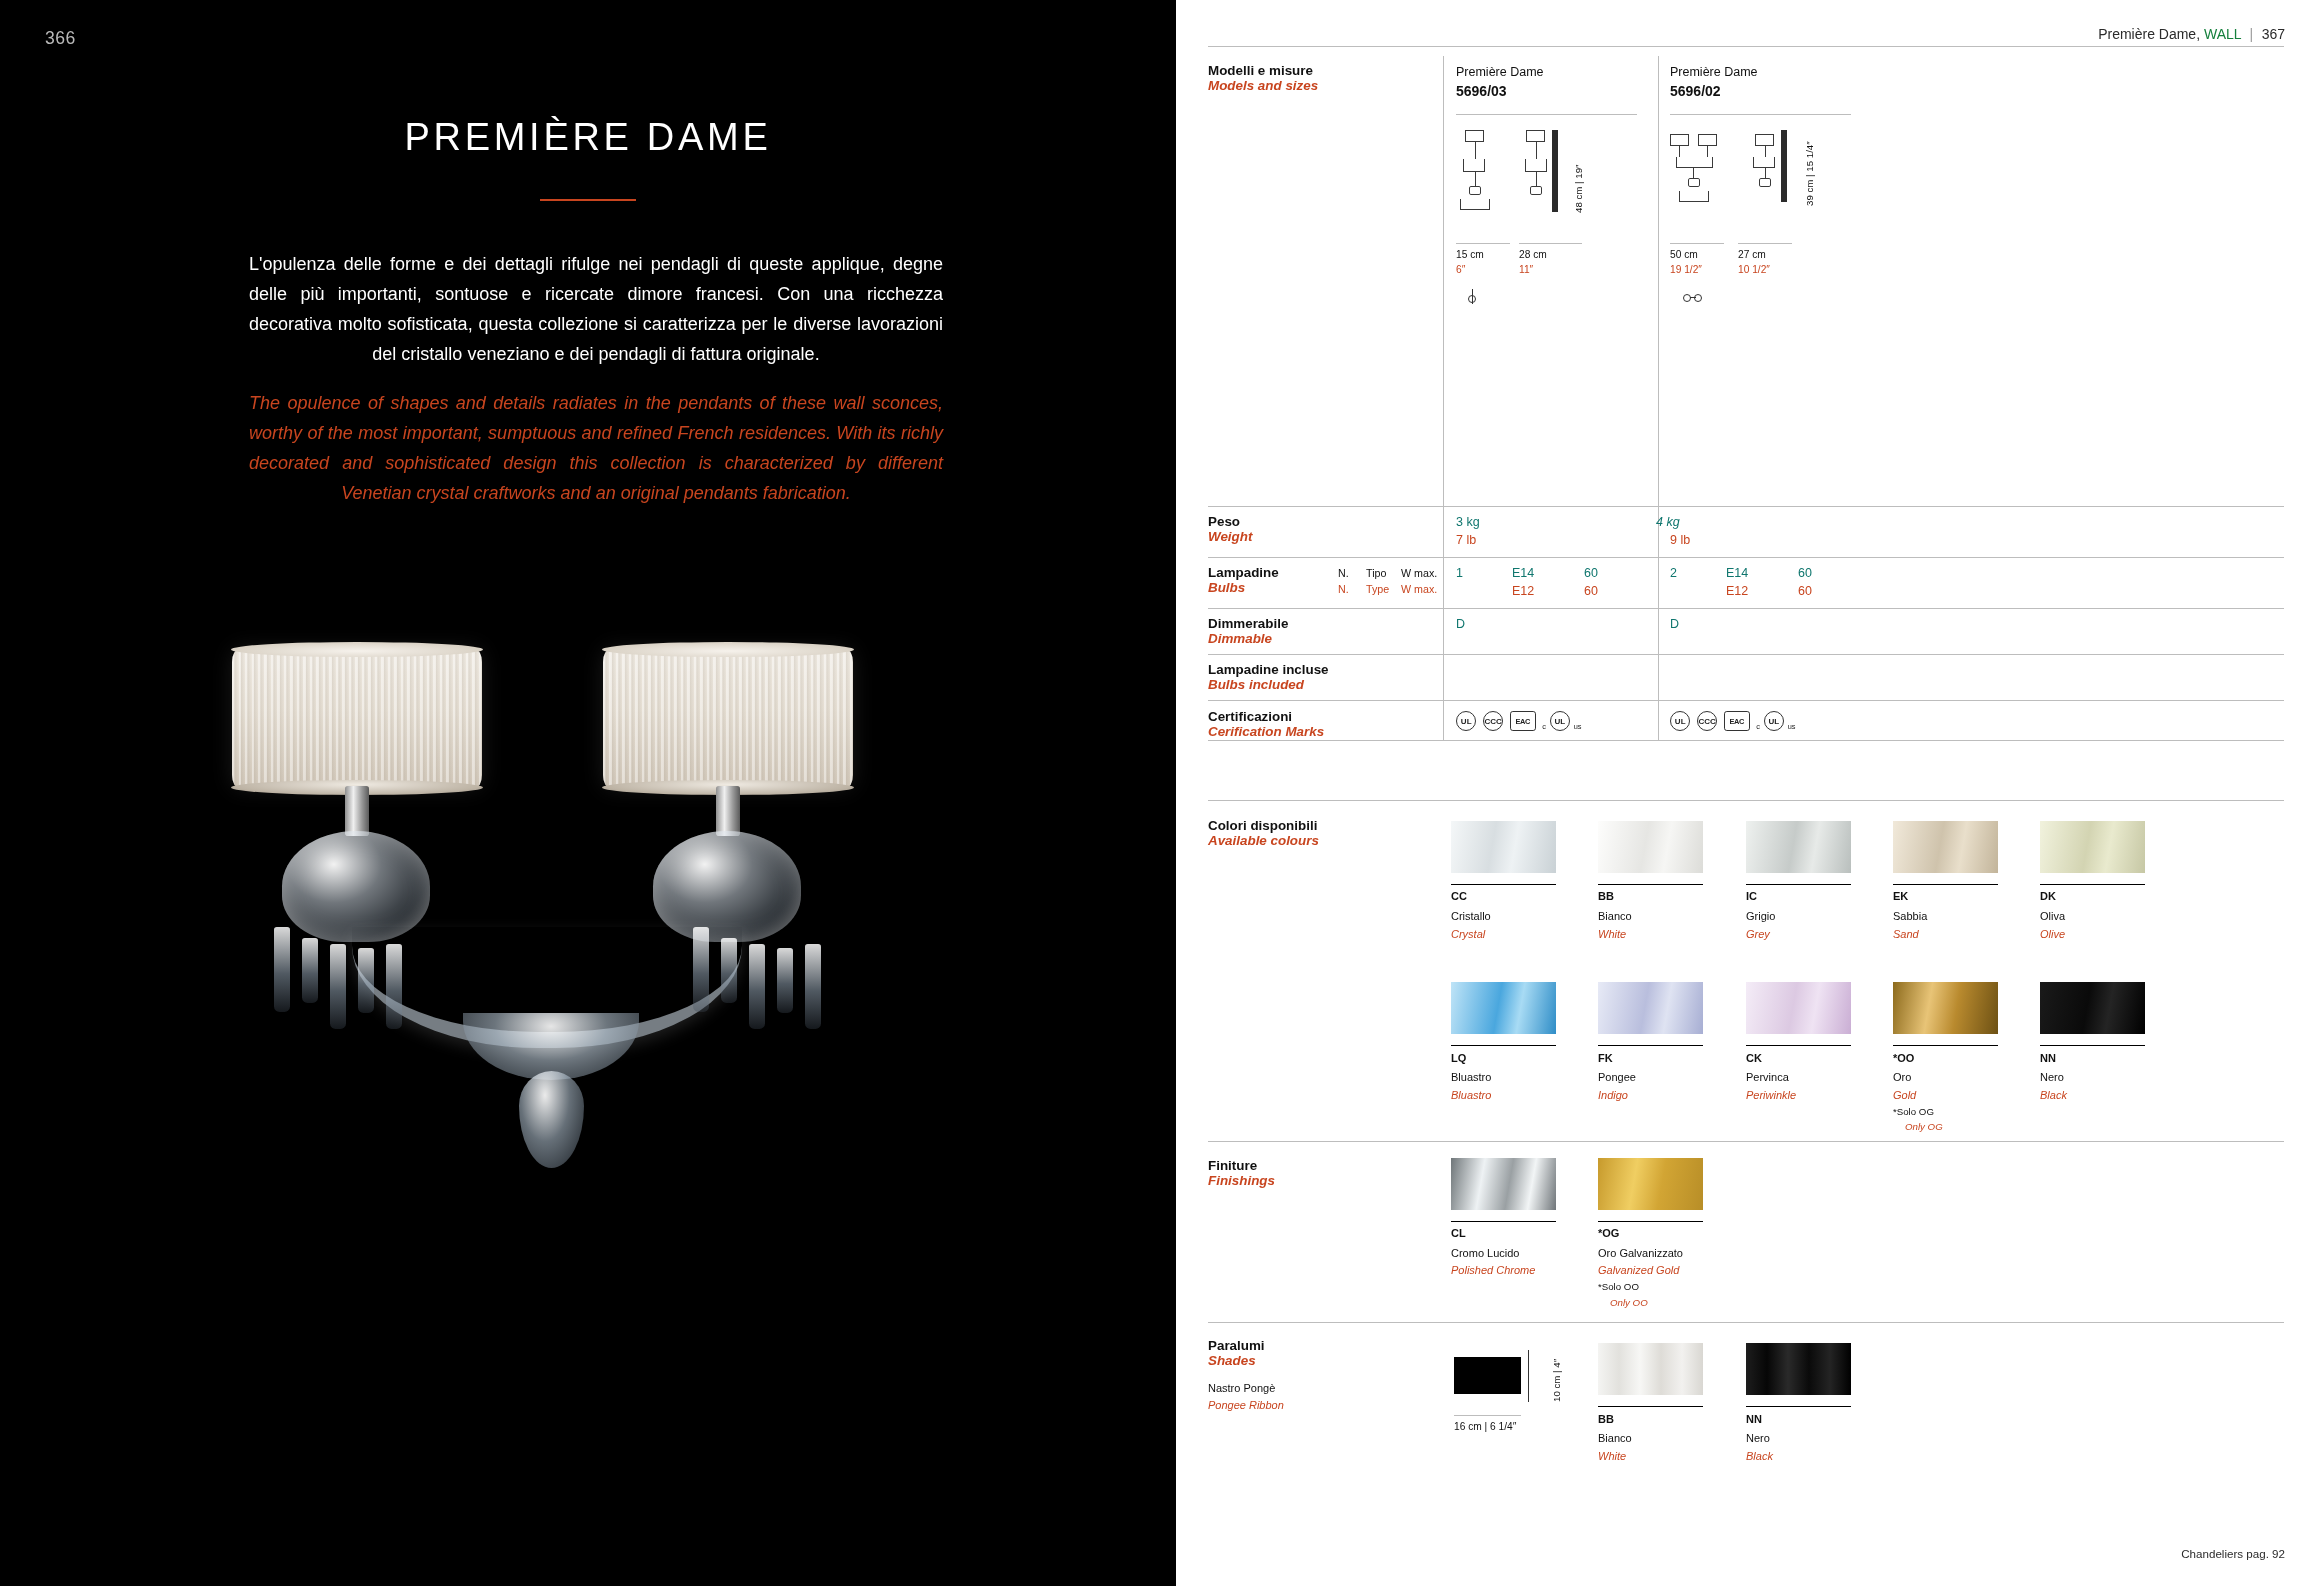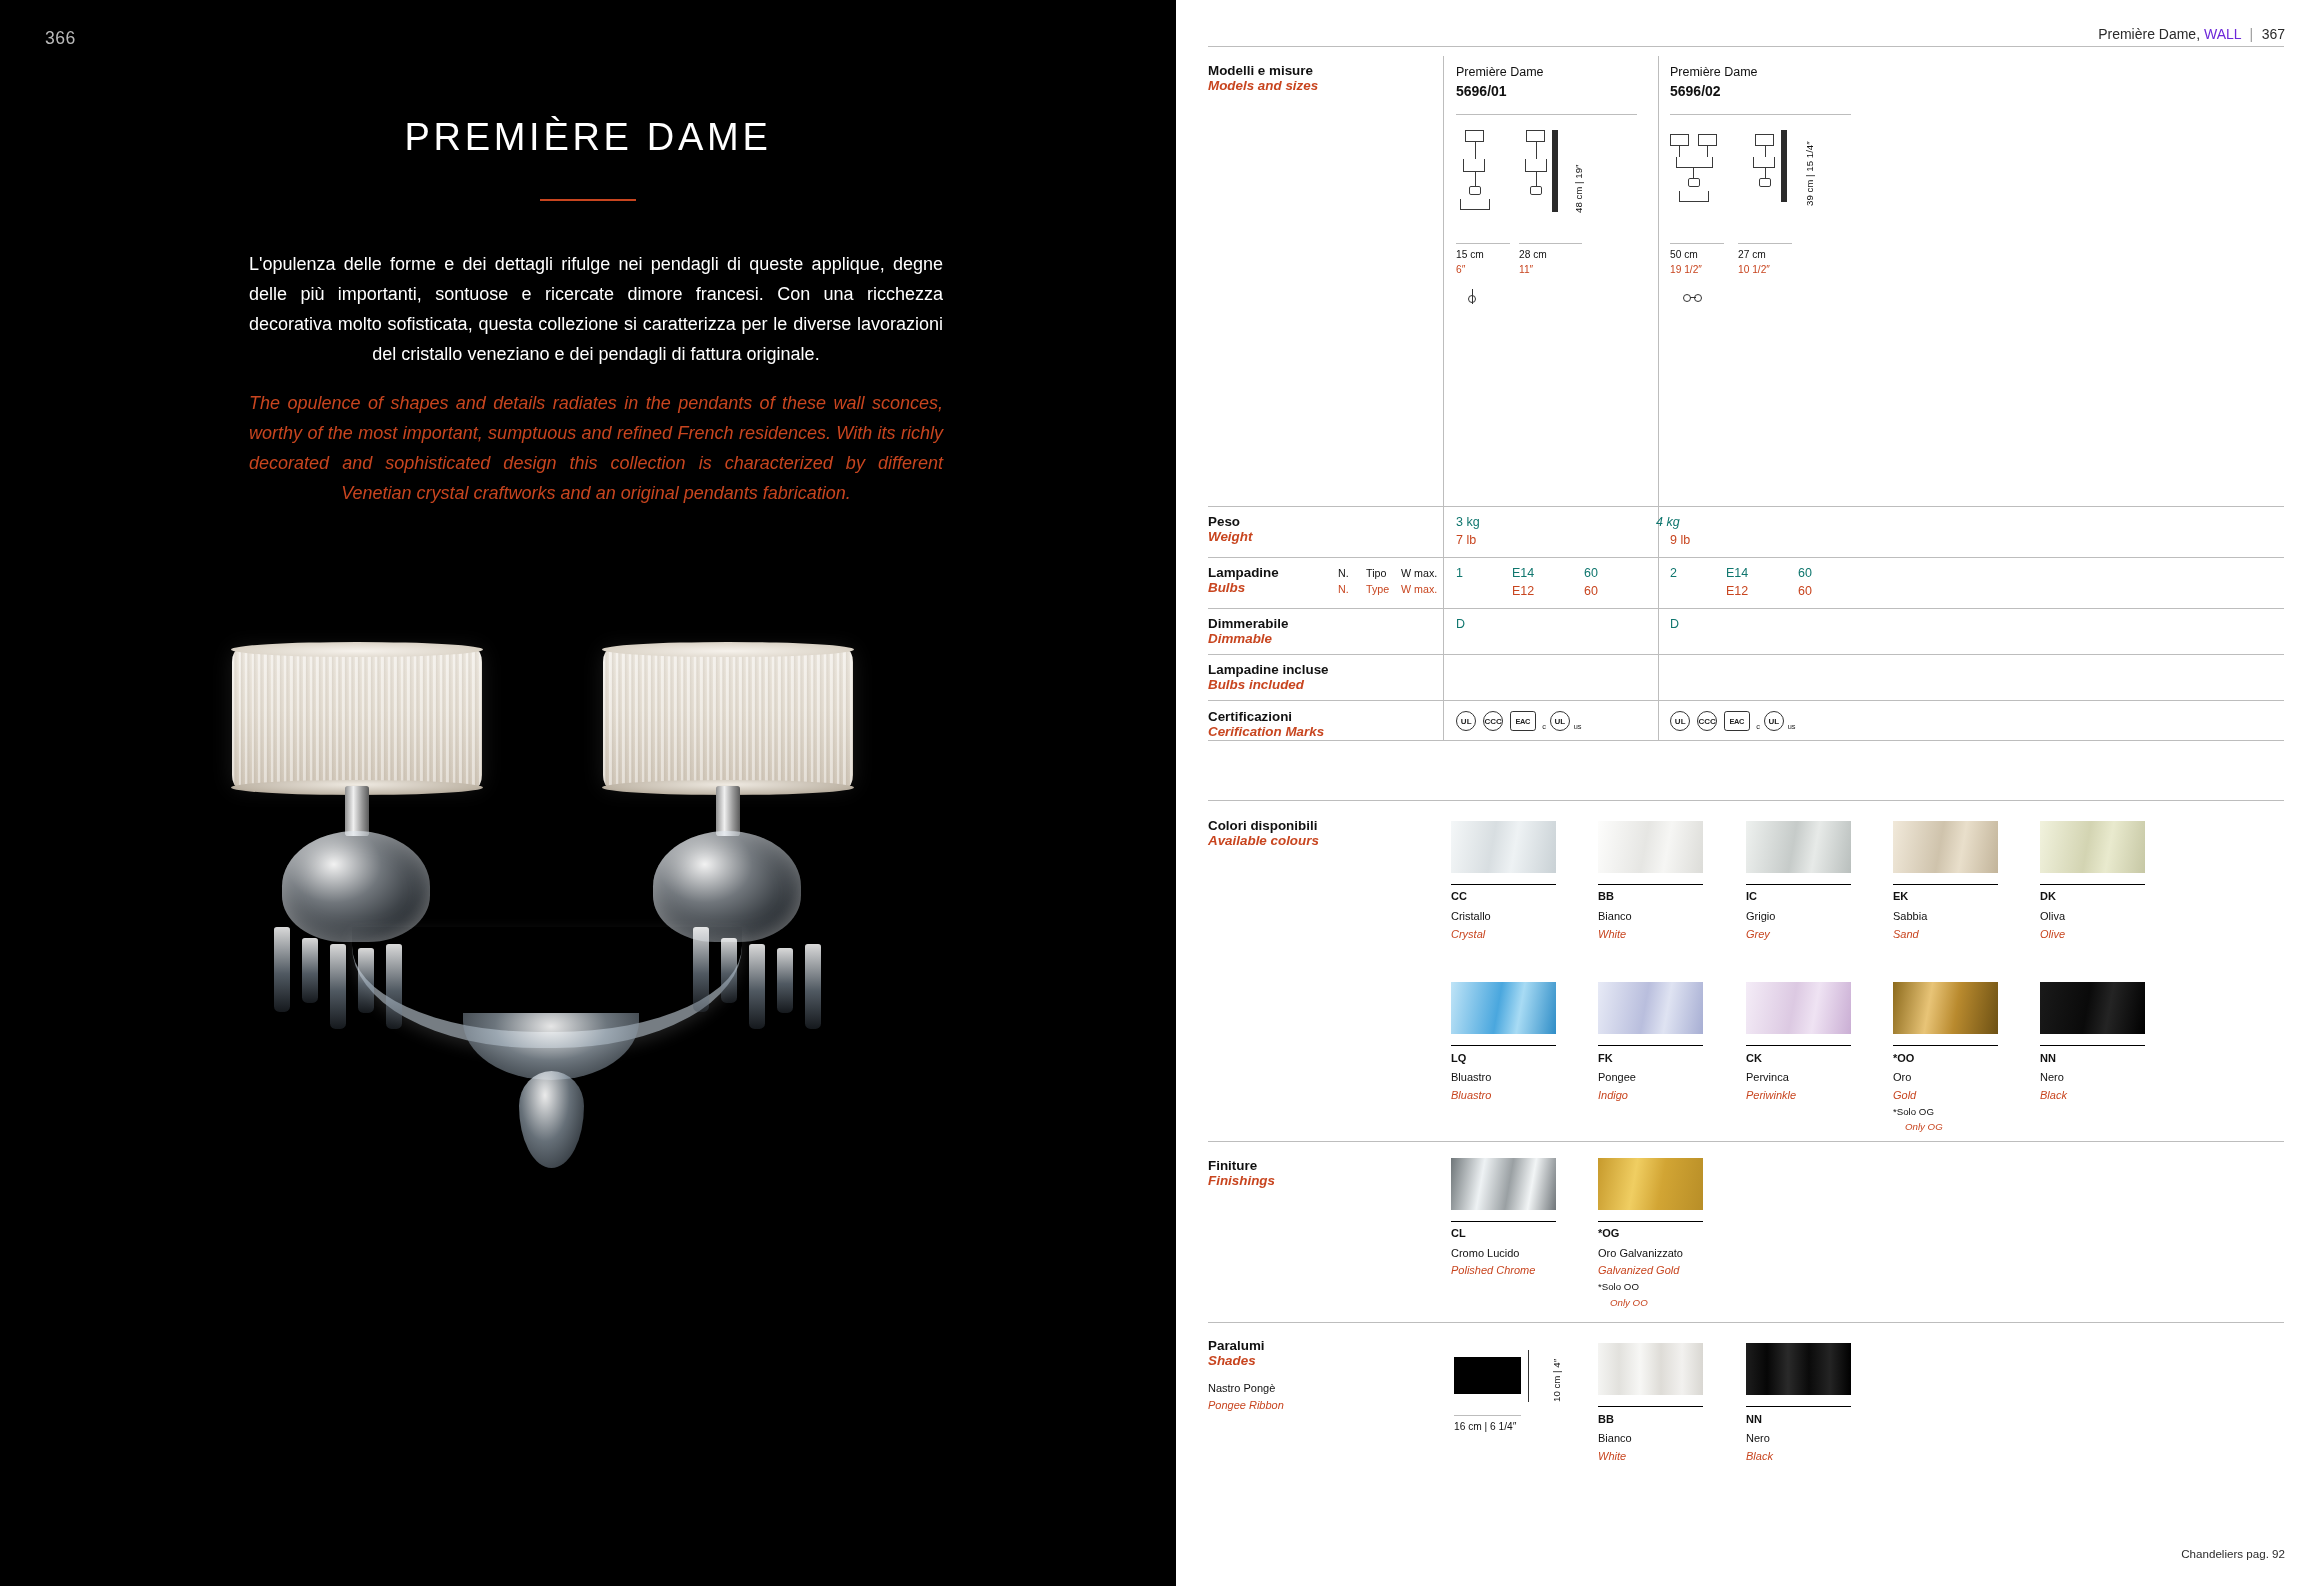--- a/index.html
+++ b/index.html
@@ -115,21 +115,21 @@
   }
   .drop.small { height: 65px; }
 
   
   .right-page {
     position:relative; width:1142px; height:1586px; background:#ffffff; flex:none;
   }
   .rp-head {
     position:absolute; right:33px; top:26px; font-size:14px; color:#2b2b2b; white-space:nowrap;
   }
-  .rp-head .wall { color:#6d28d9; }
+  .rp-head .wall { color:#15803d; }
   .rp-head .sep { color:#9a9a9a; margin:0 4.6px; }
   .rp-head .folio { color:#2b2b2b; }
 
   .sec { position:absolute; }
   .hr { position:absolute; background:#bdbdbd; height:0.9px; }
   .vr { position:absolute; background:#bdbdbd; width:0.9px; }
 
   .lbl-it { font-size:13.4px; font-weight:bold; color:#111; }
   .lbl-en { font-size:13.4px; font-weight:bold; color:#c8451f; font-style:italic; }
   .val { font-size:12.5px; color:#0f766e; }
@@ -229,21 +229,21 @@
     <div class="sec" style="left:32px; top:63px;">
       <div class="lbl-it">Modelli e misure</div>
       <div class="lbl-en">Models and sizes</div>
     </div>
 
     <div class="vr" style="left:267px; top:56px; height:685px;"></div>
     <div class="vr" style="left:482px; top:56px; height:685px;"></div>
 
     <div class="sec" style="left:280px; top:65px;">
       <div class="model-name">Première Dame</div>
-      <div class="model-code" style="margin-top:3.7px;">5696/01</div>
+      <div class="model-code" style="margin-top:3.7px;">5696/03</div>
     </div>
     <div class="hr" style="left:280px; top:114px; width:181px;"></div>
 
     <div class="sec" style="left:494px; top:65px;">
       <div class="model-name">Première Dame</div>
       <div class="model-code" style="margin-top:3.7px;">5696/02</div>
     </div>
     <div class="hr" style="left:494px; top:114px; width:181px;"></div>
 
     <div class="fixt" style="left:280px; top:130px; width:186px; height:93px;">

